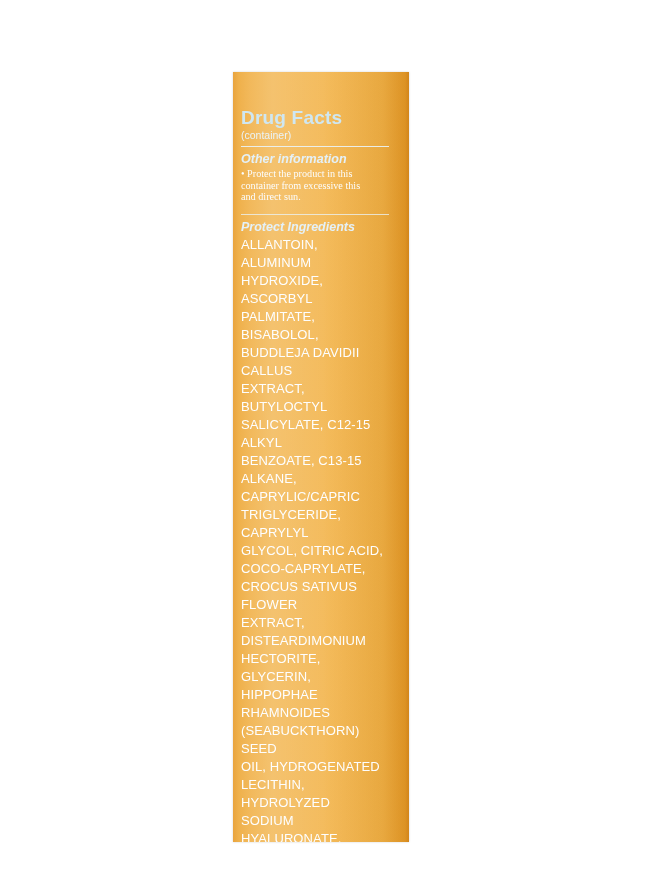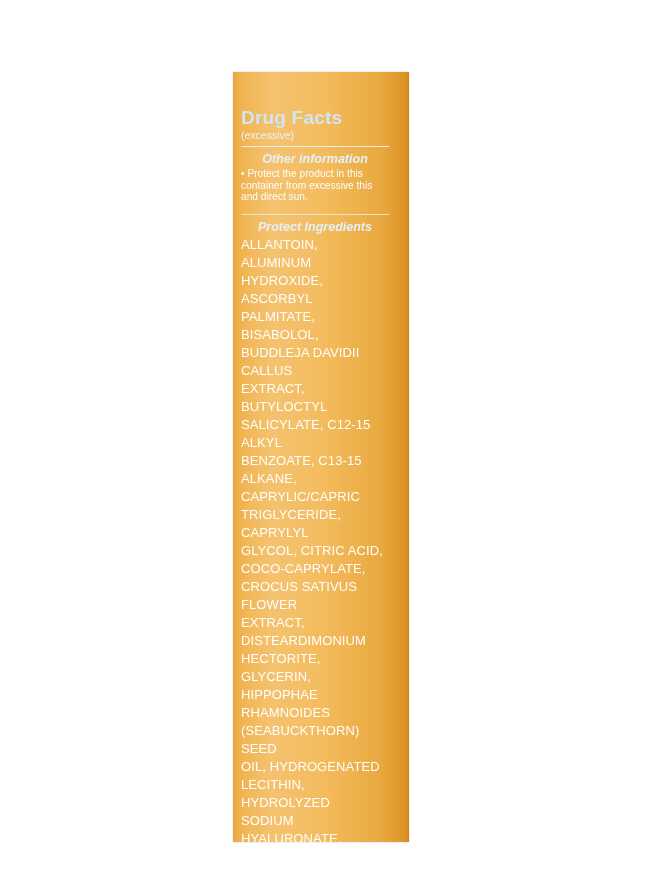--- a/index.html
+++ b/index.html
@@ -103,27 +103,27 @@
     opacity: 0.75;
   }
 
   .sect-head {
     font-size: 12.5px;
     line-height: 14px;
     font-style: italic;
     font-weight: bold;
     color: #e4f1f8;
     margin-bottom: 2px;
-    text-align: center;
   }
 
   .bullet-line {
     font-size: 10.2px;
     line-height: 11.6px;
     color: #fbfdfe;
+    font-family: Liberation Serif, serif;
   }
 
   .ingredients {
     font-size: 13px;
     line-height: 18px;
     color: #fdfeff;
     letter-spacing: 0.1px;
     white-space: pre-line;
     margin-top: 1px;
   }
@@ -135,21 +135,21 @@
 
 <div class="scene">
 
   <div class="box-edge"></div>
 
   <div class="box">
     <div class="panel">
 
       <div class="dfl-title">Drug Facts</div>
 
-      <div class="dfl-sub">(excessive)</div>
+      <div class="dfl-sub">(container)</div>
 
       <div class="rule"></div>
 
       <div>
         <div class="sect-head">Other information</div>
         <div class="bullet-line">• Protect the product in this</div>
         <div class="bullet-line">container from excessive this</div>
         <div class="bullet-line">and direct sun.</div>
       </div>
 

